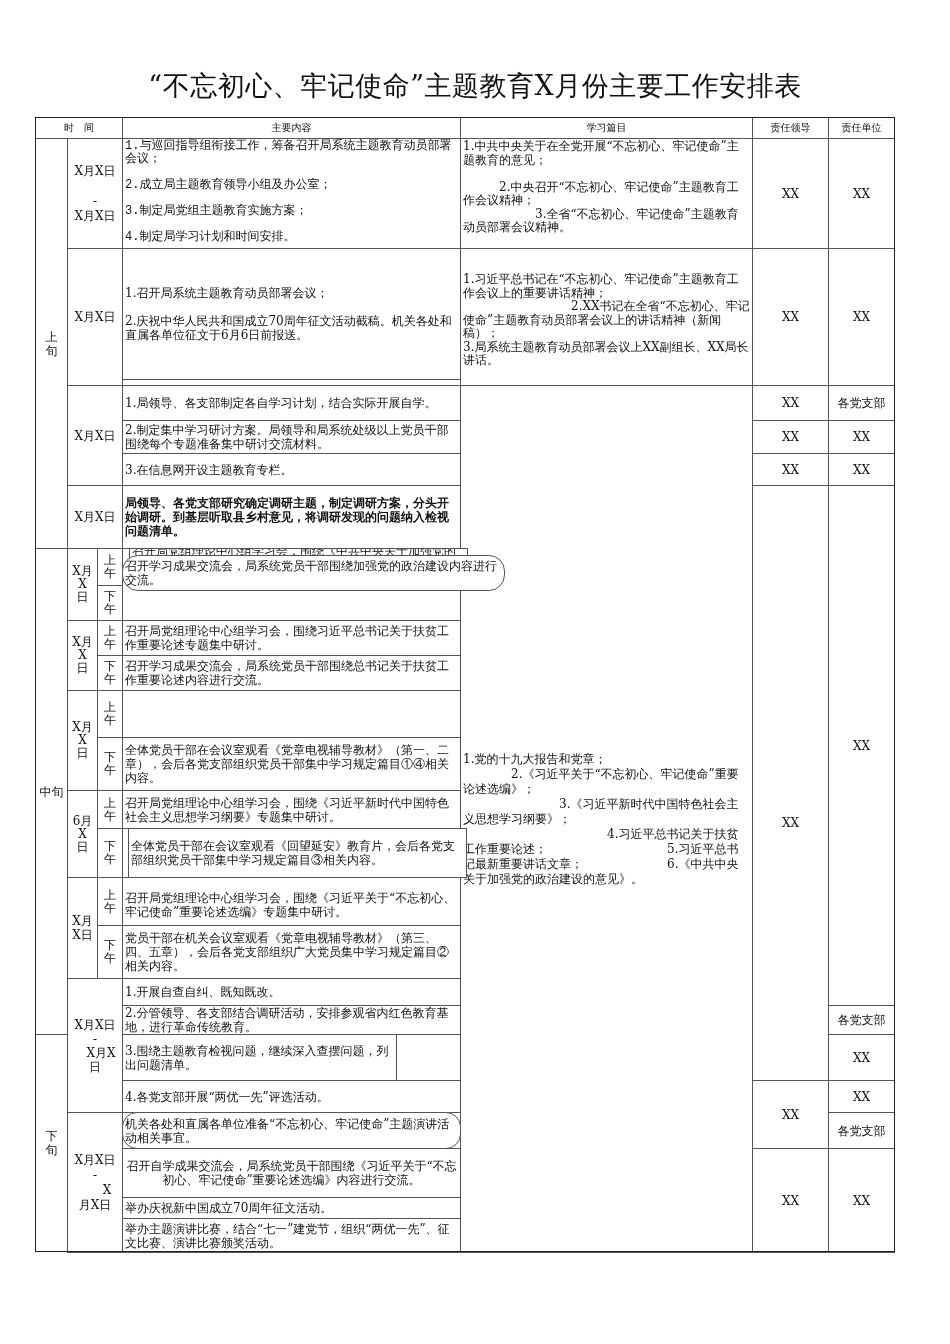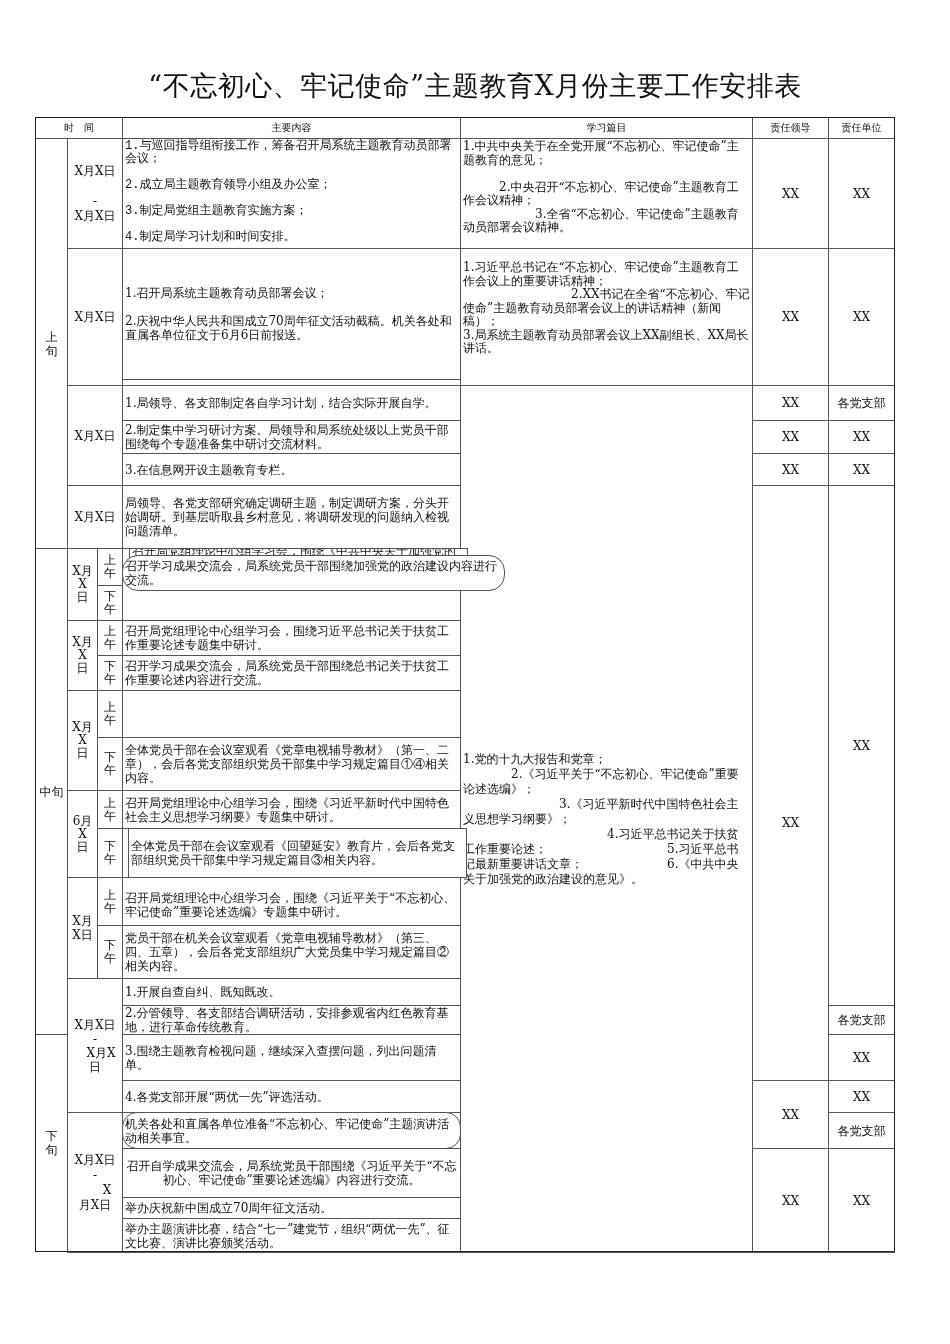--- a/index.html
+++ b/index.html
@@ -50,21 +50,21 @@
 
 　　　2.中央召开“不忘初心、牢记使命”主题教育工作会议精神；
 　　　　　　3.全省“不忘初心、牢记使命”主题教育动员部署会议精神。</div>
 <div class="c ctr" style="left:752px;top:138px;width:77px;height:111px;">XX</div>
 <div class="c ctr" style="left:828px;top:138px;width:67px;height:111px;">XX</div>
 
 <div class="c ctr" style="left:67px;top:248px;width:56px;height:138px;">X月X日</div>
 <div class="c txt pre" style="left:122px;top:248px;width:339px;height:132px;">1.召开局系统主题教育动员部署会议；
 
 2.庆祝中华人民共和国成立70周年征文活动截稿。机关各处和直属各单位征文于6月6日前报送。</div>
-<div class="c txt pre" style="left:460px;top:248px;width:293px;height:138px;justify-content:flex-start;padding-top:12px;line-height:13.5px;">1.习近平总书记在“不忘初心、牢记使命”主题教育工作会议上的重要讲话精神；
+<div class="c txt pre" style="left:460px;top:248px;width:293px;height:138px;justify-content:flex-start;padding-top:24px;line-height:13.5px;">1.习近平总书记在“不忘初心、牢记使命”主题教育工作会议上的重要讲话精神；
 　　　　　　　　　2.XX书记在全省“不忘初心、牢记使命”主题教育动员部署会议上的讲话精神（新闻稿）；
 3.局系统主题教育动员部署会议上XX副组长、XX局长讲话。</div>
 <div class="c ctr" style="left:752px;top:248px;width:77px;height:138px;">XX</div>
 <div class="c ctr" style="left:828px;top:248px;width:67px;height:138px;">XX</div>
 
 <div class="c ctr" style="left:67px;top:385px;width:56px;height:101px;">X月X日</div>
 <div class="c txt" style="left:122px;top:385px;width:339px;height:36px;">1.局领导、各支部制定各自学习计划，结合实际开展自学。</div>
 <div class="c txt" style="left:122px;top:420px;width:339px;height:34px;">2.制定集中学习研讨方案。局领导和局系统处级以上党员干部围绕每个专题准备集中研讨交流材料。</div>
 <div class="c txt" style="left:122px;top:453px;width:339px;height:33px;">3.在信息网开设主题教育专栏。</div>
 
@@ -74,21 +74,21 @@
 　　　　　　　　　　　　4.习近平总书记关于扶贫工作重要论述；　　　　　　　　　　5.习近平总书记最新重要讲话文章；　　　　　　　6.《中共中央关于加强党的政治建设的意见》。</div>
 
 <div class="c ctr" style="left:752px;top:385px;width:77px;height:36px;">XX</div>
 <div class="c ctr" style="left:828px;top:385px;width:67px;height:36px;">各党支部</div>
 <div class="c ctr" style="left:752px;top:420px;width:77px;height:34px;">XX</div>
 <div class="c ctr" style="left:828px;top:420px;width:67px;height:34px;">XX</div>
 <div class="c ctr" style="left:752px;top:453px;width:77px;height:33px;">XX</div>
 <div class="c ctr" style="left:828px;top:453px;width:67px;height:33px;">XX</div>
 
 <div class="c ctr" style="left:67px;top:485px;width:56px;height:64px;">X月X日</div>
-<div class="c txt" style="left:122px;top:485px;width:339px;height:64px;">局领导、各党支部研究确定调研主题，制定调研方案，分头开始调研。到基层听取县乡村意见，将调研发现的问题纳入检视问题清单。</div>
+<div class="c txt" style="left:122px;top:485px;width:339px;height:64px;font-weight:bold;">局领导、各党支部研究确定调研主题，制定调研方案，分头开始调研。到基层听取县乡村意见，将调研发现的问题纳入检视问题清单。</div>
 
 <div class="c ctr" style="left:752px;top:485px;width:77px;height:596px;padding-top:80px;">XX</div>
 <div class="c ctr" style="left:828px;top:485px;width:67px;height:521px;">XX</div>
 
 <div class="c ctr pre" style="left:67px;top:548px;width:31px;height:73px;line-height:13px;">X月
 X
 日</div>
 <div class="c ctr pre" style="left:97px;top:548px;width:26px;height:38px;line-height:13px;">上
 午</div>
 <div class="c ctr pre" style="left:97px;top:585px;width:26px;height:36px;line-height:13px;">下
@@ -134,21 +134,21 @@
 午</div>
 <div class="c txt" style="left:122px;top:877px;width:339px;height:56px;">召开局党组理论中心组学习会，围绕《习近平关于“不忘初心、牢记使命”重要论述选编》专题集中研讨。</div>
 <div class="c txt" style="left:122px;top:925px;width:339px;height:54px;">党员干部在机关会议室观看《党章电视辅导教材》（第三、四、五章），会后各党支部组织广大党员集中学习规定篇目②相关内容。</div>
 
 <div class="c ctr pre" style="left:67px;top:978px;width:56px;height:135px;line-height:14px;">X月X日
 -
 　X月X
 日</div>
 <div class="c txt" style="left:122px;top:978px;width:339px;height:28px;">1.开展自查自纠、既知既改。</div>
 <div class="c txt" style="left:122px;top:1005px;width:339px;height:30px;">2.分管领导、各支部结合调研活动，安排参观省内红色教育基地，进行革命传统教育。</div>
-<div class="c txt" style="left:122px;top:1034px;width:339px;height:47px;">3.围绕主题教育检视问题，继续深入查摆问题，列出问题清单。</div>
+<div class="c txt" style="left:122px;top:1034px;width:275px;height:47px;">3.围绕主题教育检视问题，继续深入查摆问题，列出问题清单。</div>
 <div class="c txt" style="left:122px;top:1080px;width:339px;height:33px;">4.各党支部开展“两优一先”评选活动。</div>
 
 <div class="c ctr" style="left:828px;top:1005px;width:67px;height:30px;">各党支部</div>
 <div class="c ctr" style="left:828px;top:1034px;width:67px;height:47px;">XX</div>
 <div class="c ctr" style="left:752px;top:1080px;width:77px;height:69px;">XX</div>
 <div class="c ctr" style="left:828px;top:1080px;width:67px;height:33px;">XX</div>
 
 <div class="c ctr pre" style="left:67px;top:1112px;width:56px;height:141px;line-height:15px;">X月X日
 -
 　　X

